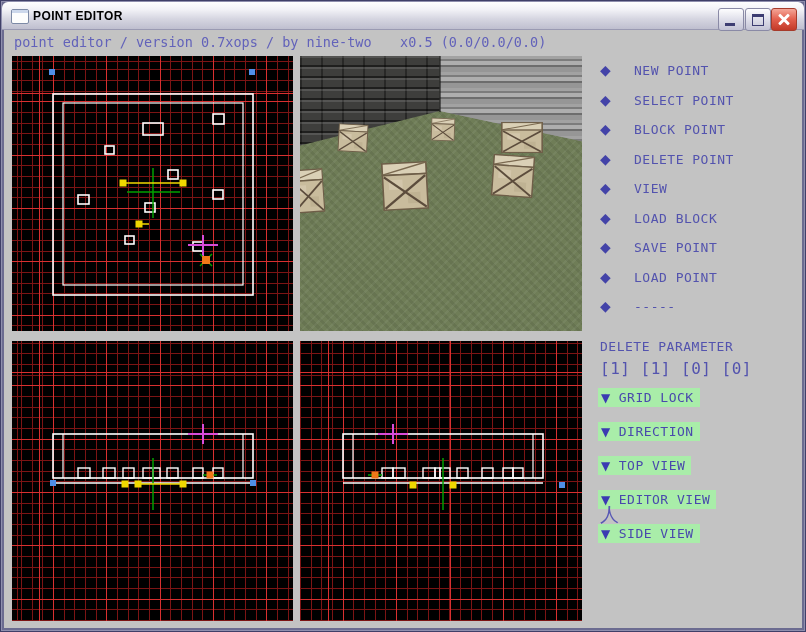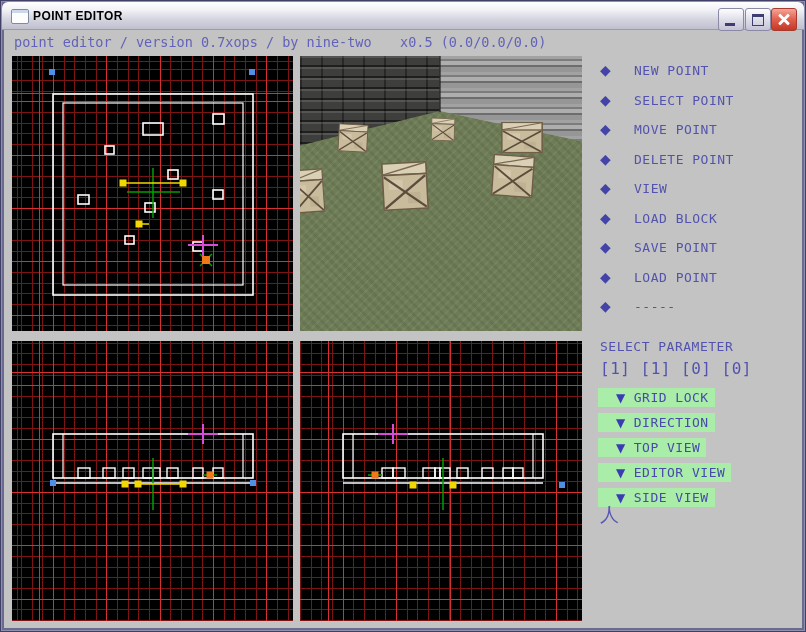--- a/index.html
+++ b/index.html
@@ -63,21 +63,21 @@
   
   .menu{position:absolute;left:600px;top:64px;width:195px;}
   .menu-item{display:flex;align-items:center;height:13px;margin-bottom:16.5px;cursor:pointer;}
   .diamond{color:#4343a8;font-size:14px;line-height:13px;width:13px;margin-right:9px;
     font-family:"DejaVu Sans",sans-serif;}
   .mi-label{color:#5353ae;font-size:13px;letter-spacing:.5px;white-space:pre;padding-left:12px;}
   .param-title{position:absolute;left:600px;top:339px;font-size:13px;color:#5353ae;letter-spacing:.5px;}
   .param-values{position:absolute;left:600px;top:359px;font-size:16px;color:#5353ae;letter-spacing:.5px;}
   .toggles{position:absolute;left:598px;top:388px;}
   .toggle{display:table;background:#a9eda9;color:#4949ac;font-size:13px;letter-spacing:.5px;
-    padding:2px 6px 2px 18px;margin-bottom:6px;cursor:pointer;}
+    padding:2px 6px 2px 3px;margin-bottom:15px;cursor:pointer;}
   .tri{color:#3b3bb2;font-size:12px;margin-right:8px;font-family:"DejaVu Sans",sans-serif;}
   .person{position:absolute;left:600px;top:502px;font-size:19px;color:#5757b4;
     font-family:"DejaVu Sans",sans-serif;}
 </style>
 </head>
 <body>
 
 <div class="window">
 
   <div class="titlebar">
@@ -260,21 +260,21 @@
     <div class="menu-item">
         <span class="diamond">◆</span>
         <span class="mi-label">NEW POINT</span>
       </div>
     <div class="menu-item">
         <span class="diamond">◆</span>
         <span class="mi-label">SELECT POINT</span>
       </div>
     <div class="menu-item">
         <span class="diamond">◆</span>
-        <span class="mi-label">MOVE POINT</span>
+        <span class="mi-label">BLOCK POINT</span>
       </div>
     <div class="menu-item">
         <span class="diamond">◆</span>
         <span class="mi-label">DELETE POINT</span>
       </div>
     <div class="menu-item">
         <span class="diamond">◆</span>
         <span class="mi-label">VIEW</span>
       </div>
     <div class="menu-item">
@@ -288,21 +288,21 @@
     <div class="menu-item">
         <span class="diamond">◆</span>
         <span class="mi-label">LOAD POINT</span>
       </div>
     <div class="menu-item">
         <span class="diamond">◆</span>
         <span class="mi-label">-----</span>
       </div>
   </div>
 
-  <div class="param-title">SELECT PARAMETER</div>
+  <div class="param-title">DELETE PARAMETER</div>
   <div class="param-values">[1] [1] [0] [0]</div>
 
   <div class="toggles">
     <div class="toggle">
         <span class="tri">▼</span>
         <span>GRID LOCK</span>
       </div>
     <div class="toggle">
         <span class="tri">▼</span>
         <span>DIRECTION</span>

